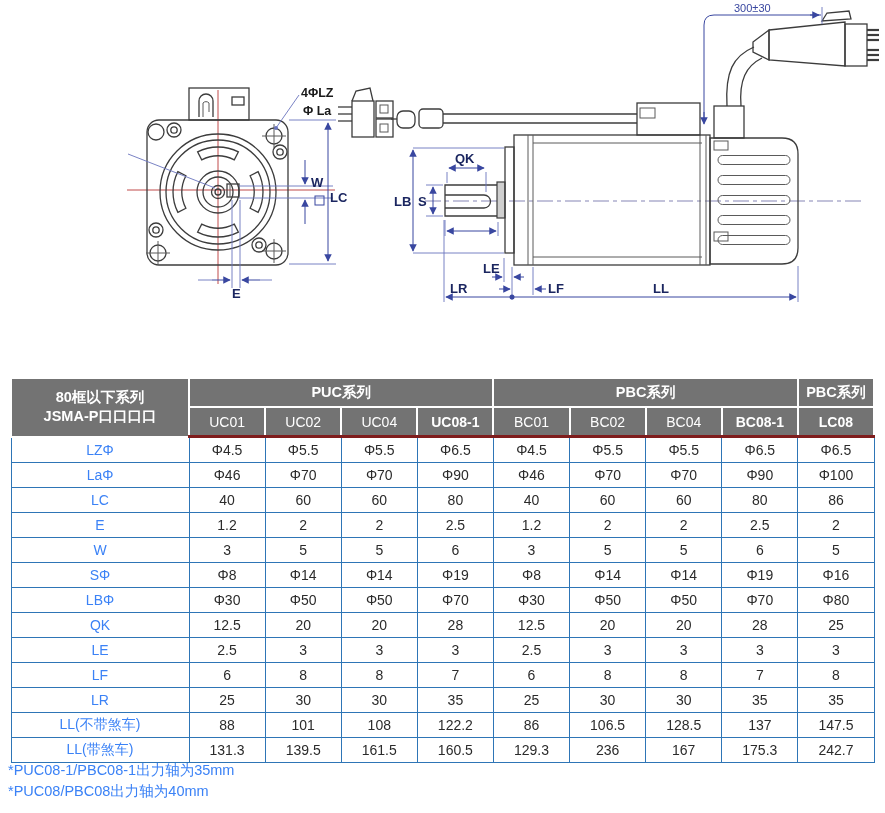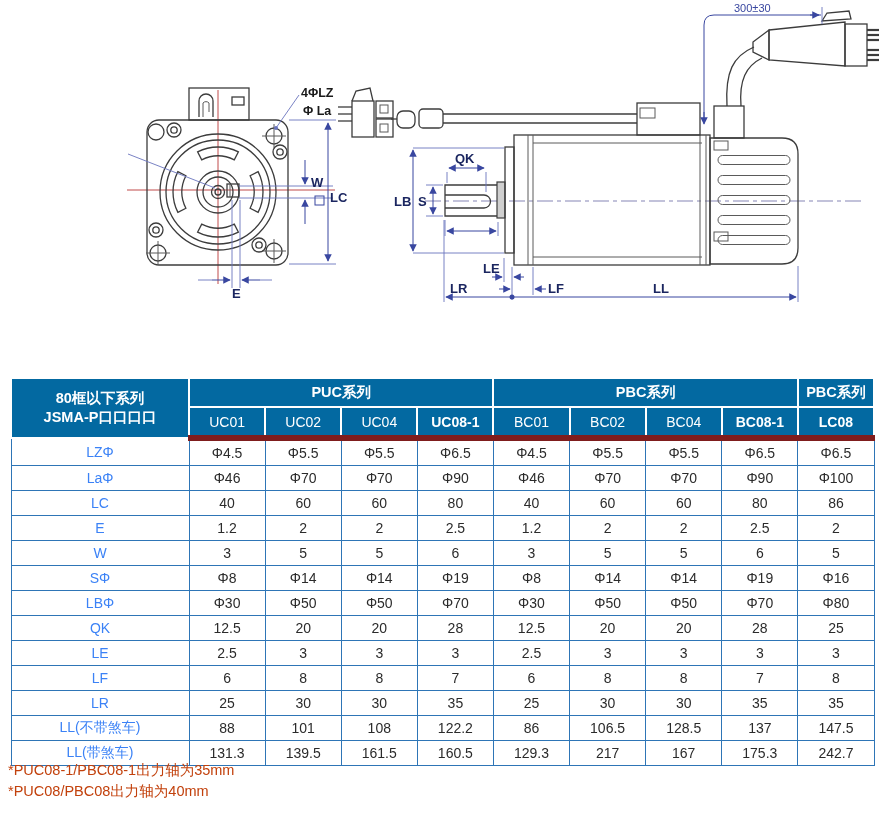--- a/index.html
+++ b/index.html
@@ -11,30 +11,30 @@
   .dim{stroke:#3947a0;fill:none;stroke-width:1;}
   .ext{stroke:#6a74bd;fill:none;stroke-width:0.9;}
   .center-red{stroke:#c04a4a;stroke-width:1;}
   .center-dash{stroke:#8585b5;stroke-width:1;stroke-dasharray:16 4 4 4;}
   .dimlabel{font:bold 13px "Liberation Sans","DejaVu Sans",sans-serif;fill:#1b2660;}
   .dimlabel-sm{font:11px "Liberation Sans","DejaVu Sans",sans-serif;fill:#3947a0;}
   .blklabel{font:600 12.5px "Liberation Sans","DejaVu Sans",sans-serif;fill:#1a1a1a;}
 
   .spec-table{position:absolute;left:10px;top:377px;width:865px;border-collapse:collapse;
               table-layout:fixed;font-size:14px;color:#2b2b2b;}
-  .spec-table th{background:#0369a1;color:#fff;border:2px solid #fff;font-weight:normal;
+  .spec-table th{background:#737373;color:#fff;border:2px solid #fff;font-weight:normal;
                  height:27px;padding:0;}
   .spec-table th.cn{font-weight:bold;font-size:14.5px;}
-  .spec-table thead tr:last-child th{border-bottom:6px solid #7f1d1d;}
+  .spec-table thead tr:last-child th{border-bottom:3px solid #7f1d1d;}
   .spec-table th.model.bold{font-weight:bold;margin-top:32px;}
   .spec-table td{border:1px solid #2e75b6;height:24px;text-align:center;padding:0;background:#fff;}
   .spec-table td.rowlabel{color:#3b82f6;margin-left:28px;}
   .spec-table{border:1px solid #2e75b6;}
 
-  .notes{position:absolute;left:8px;top:760px;font-size:14.5px;color:#c2410c;line-height:21px;}
+  .notes{position:absolute;left:8px;top:760px;font-size:14.5px;color:#3b82f6;line-height:21px;}
 </style>
 </head>
 <body>
 
 <div class="page">
 
   <svg width="885" height="362" viewBox="0 0 885 362">
     <defs>
       <marker id="arr" viewBox="0 0 10 10" refX="9" refY="5" markerWidth="7.5" markerHeight="7.5" orient="auto-start-reverse">
           <path d="M0 0 L10 5 L0 10 z" fill="#3947a0"></path>
@@ -417,21 +417,21 @@
           <td>137</td>
           <td>147.5</td>
         </tr>
         <tr>
           <td class="rowlabel">LL(带煞车)</td>
           <td>131.3</td>
           <td>139.5</td>
           <td>161.5</td>
           <td>160.5</td>
           <td>129.3</td>
-          <td>217</td>
+          <td>236</td>
           <td>167</td>
           <td>175.3</td>
           <td>242.7</td>
         </tr>
       </tbody>
   </table>
 
   <div class="notes">
     <div>*PUC08-1/PBC08-1出力轴为35mm</div>
     <div>*PUC08/PBC08出力轴为40mm</div>

